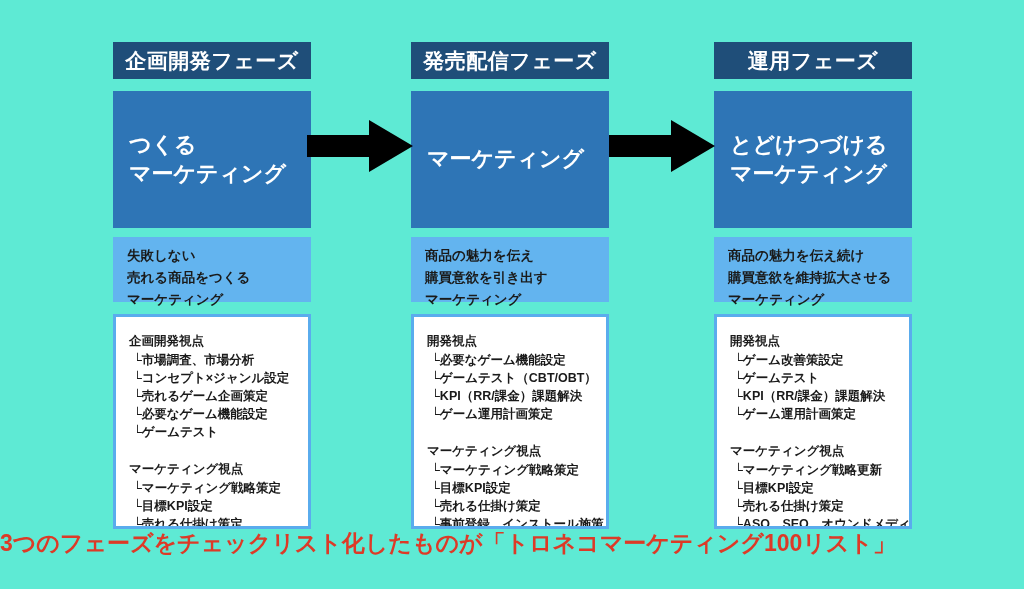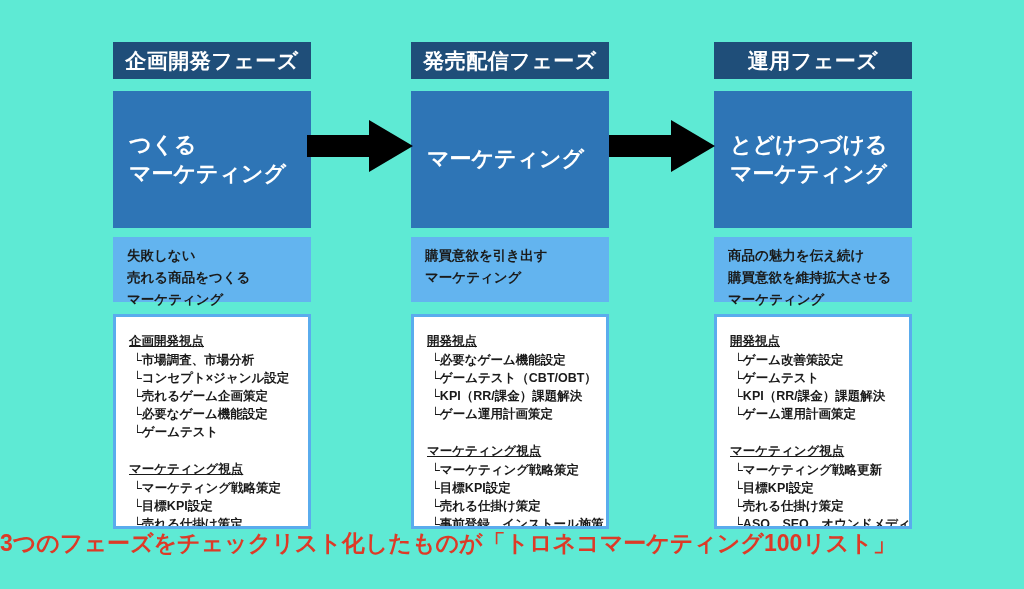--- a/index.html
+++ b/index.html
@@ -96,21 +96,20 @@
     box-sizing: border-box;
     padding: 16px 0 0 13px;
     overflow: hidden;
   }
   .group { margin-bottom: 0; }
   .group + .group { margin-top: 20px; }
   .group-title {
     font-size: 12.5px;
     font-weight: bold;
     color: #1a1a1a;
-    text-decoration: underline;
     text-underline-offset: 1px;
     line-height: 1.42;
     white-space: nowrap;
   }
   .group-item {
     font-size: 12.5px;
     font-weight: bold;
     color: #1a1a1a;
     line-height: 1.44;
     white-space: nowrap;
@@ -183,20 +182,21 @@
   </div>
 
   <div class="column col-1">
     <div class="phase-header">発売配信フェーズ</div>
 
     <div class="main-box">
       <div class="line">マーケティング</div>
     </div>
 
     <div class="light-band">
+      <div class="line">商品の魅力を伝え</div>
       <div class="line">購買意欲を引き出す</div>
       <div class="line">マーケティング</div>
     </div>
 
     <div class="list-box">
       <div class="group">
         <div class="group-title">開発視点</div>
         <div class="group-item"><span class="branch">└</span><span>必要なゲーム機能設定</span></div>
         <div class="group-item"><span class="branch">└</span><span>ゲームテスト（CBT/OBT）</span></div>
         <div class="group-item"><span class="branch">└</span><span>KPI（RR/課金）課題解決</span></div>

